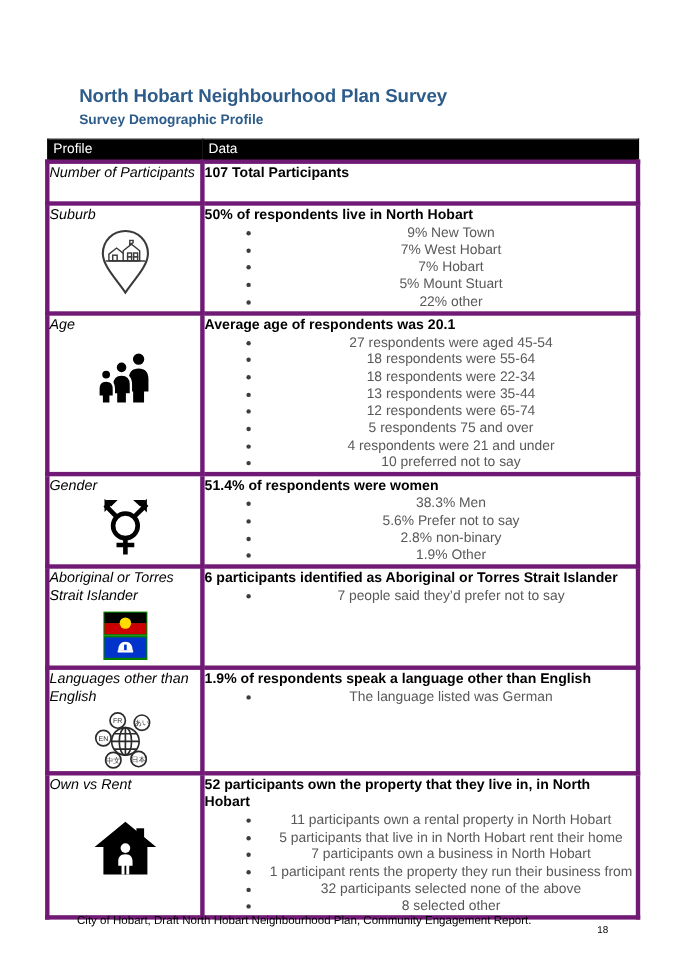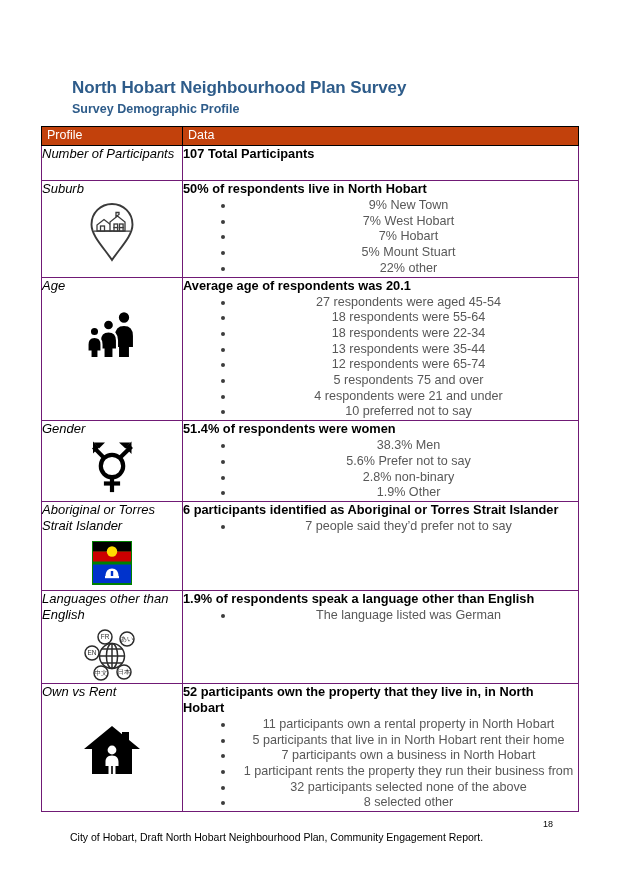--- a/index.html
+++ b/index.html
@@ -47,27 +47,27 @@
     position: absolute;
     left: 41px;
     top: 126px;
     width: 537px;
     border-collapse: collapse;
     table-layout: fixed;
   }
   .profile-table td, .profile-table th {
     vertical-align: top;
     padding: 0;
-    border: 1px solid #701a75;
+    border: 4px solid #701a75;
   }
   .col-profile { width: 141px; }
   .col-data { width: 396px; }
 
   .hdr-row th {
-    background: #c2410c;
+    background: #000000;
     border: 1px solid #000000;
     height: 16px;
   }
   .hdr-cell-inner {
     color: #ffffff;
     font-size: 12.5px;
     line-height: 15px;
     padding: 1px 0 2px 5px;
     font-weight: 400;
     text-align: left;
@@ -129,21 +129,21 @@
     left: 70px;
     top: 831px;
     font-size: 10.5px;
     color: #000000;
     white-space: nowrap;
     text-align: right;
   }
   .page-number {
     position: absolute;
     left: 543px;
-    top: 819px;
+    top: 840px;
     font-size: 9px;
     color: #000000;
   }
 
   
   svg.ico { display: block; }
 </style>
 </head>
 <body>
 

